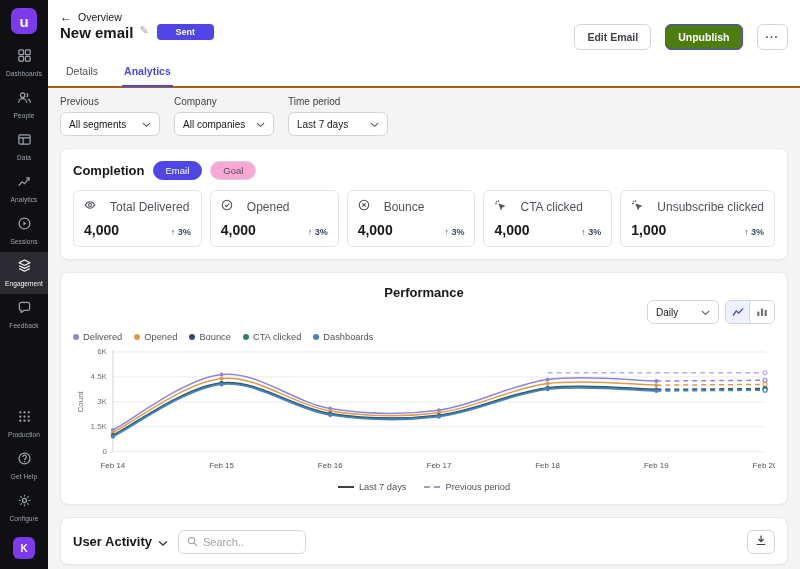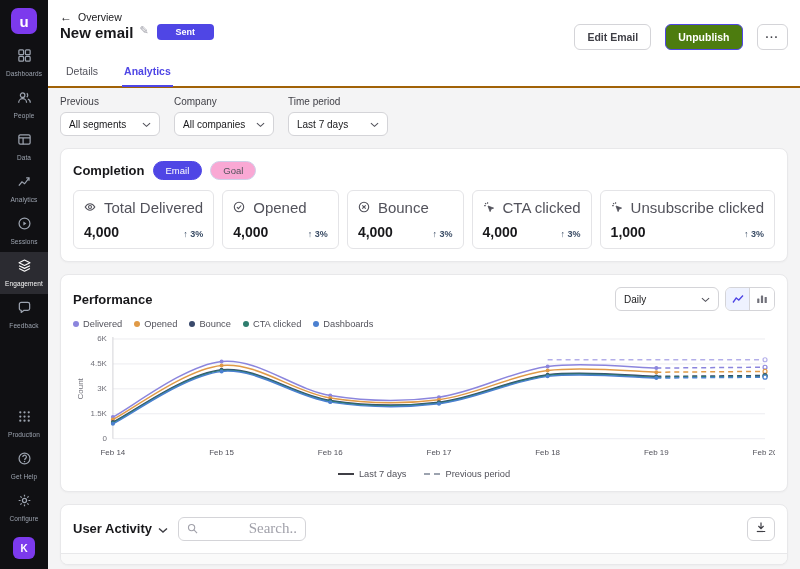--- a/index.html
+++ b/index.html
@@ -52,28 +52,28 @@
   .card-pad { padding:12px; }
   .card-title { font-size:13px; font-weight:bold; color:#18181b; }
 
   
   .comp-head { display:flex; align-items:center; gap:8px; }
   .pill { font-size:9.5px; padding:3px 12px; border-radius:11px; cursor:pointer; }
   .pill.active { background:#4f46e5; color:#fff; border:1px solid #4f46e5; }
   .pill.inactive { background:#f9a8d4; color:#52525b; border:1px solid #cfcfe8; }
   .stats { display:flex; gap:8px; margin-top:10px; }
   .stat { flex:1; border:1px solid #e4e4e7; border-radius:6px; padding:8px 10px; background:#fff; }
-  .stat-top { display:flex; align-items:center; gap:8px; color:#52525b; font-size:15px; white-space:nowrap; }
+  .stat-top { display:flex; align-items:center; gap:14px; color:#52525b; font-size:12px; white-space:nowrap; }
   .stat-top svg { width:12px; height:12px; flex-shrink:0; }
   .stat-bottom { display:flex; align-items:baseline; justify-content:space-between; margin-top:8px; }
   .stat-value { font-size:14px; font-weight:bold; color:#18181b; }
   .stat-trend { font-size:9px; color:#3b4d66; font-weight:bold; }
 
   
-  .perf-head { display:flex; align-items:center; }
+  .perf-head { display:flex; align-items:center;flex-direction:column; }
   .perf-controls { margin-left:auto; display:flex; gap:6px; align-items:center; }
   .chart-toggle { display:flex; border:1px solid #d4d4d8; border-radius:6px; overflow:hidden; background:#fff; }
   .tbtn { width:24px; height:22px; display:flex; align-items:center; justify-content:center; background:#fff; color:#71717a; cursor:pointer; }
   .tbtn svg { width:12px; height:10px; }
   .tbtn.first { border-right:1px solid #d4d4d8; }
   .tbtn.active { background:#eef2ff; color:#4f46e5; }
   .legend { display:flex; gap:12px; margin-top:8px; }
   .legend-item { display:flex; align-items:center; gap:4px; font-size:9.3px; color:#52525b; }
   .dot { width:6px; height:6px; border-radius:50%; background:#999; }
   .chart-wrap { margin-top:2px; }
@@ -84,21 +84,21 @@
   .sample-dashed { width:16px; height:0; border-top:2px dashed #9ca3af; }
 
   
   .ua-card { margin-bottom:4px; overflow:hidden; }
   .ua-head { display:flex; align-items:center; gap:10px; padding:12px; }
   .ua-title-wrap { display:flex; align-items:center; gap:6px; cursor:pointer; }
   .ua-title-wrap svg { width:10px; height:7px; color:#3f3f46; }
   .search-box { display:flex; align-items:center; gap:5px; border:1px solid #d4d4d8; border-radius:6px; height:24px;
                 padding:0 8px; width:128px; background:#fff; color:#a1a1aa; }
   .search-box svg { width:11px; height:11px; flex-shrink:0; }
-  .search-box input { border:none; outline:none; font-size:15px; width:100%; color:#18181b; font-family:Liberation Serif, serif; background:transparent;text-align:right; }
+  .search-box input { border:none; outline:none; font-size:11px; width:100%; color:#18181b; font-family:Liberation Sans, sans-serif; background:transparent; }
   .search-box input::placeholder { color:#a1a1aa; }
   .dl-btn { margin-left:auto; width:28px; height:24px; border:1px solid #d4d4d8; border-radius:6px; display:flex;
             align-items:center; justify-content:center; background:#fff; color:#3f3f46; cursor:pointer; }
   .dl-btn svg { width:12px; height:12px; }
   table { width:100%; border-collapse:collapse; }
   thead th { background:#fafafa; border-top:1px solid #e8e8ea; border-bottom:1px solid #e8e8ea; font-size:9.5px;
              color:#3f3f46; text-align:left; padding:8px 12px; font-weight:bold; }
 </style>
 </head>
 <body>
@@ -339,21 +339,21 @@
           </div>
         </div>
 
       </div>
     </section>
 
     <section class="card card-pad">
       <div class="perf-head">
         <h2 class="card-title">Performance</h2>
         <div class="perf-controls">
-          <div class="select" style="width:104px;">
+          <div class="select" style="width:72px;">
             <span>Daily</span>
             <span><svg viewBox="0 0 10 6" fill="none" stroke="currentColor" stroke-width="1.2">
                   <path d="M1 1l4 3.5L9 1"></path>
                 </svg></span>
           </div>
           <div class="chart-toggle">
             <div class="tbtn first active">
               <span><svg viewBox="0 0 12 10" fill="none" stroke="currentColor" stroke-width="1.3">
                     <path d="M1 8.5L4.2 4l2.6 2L11 1.5"></path>
                   </svg></span>

